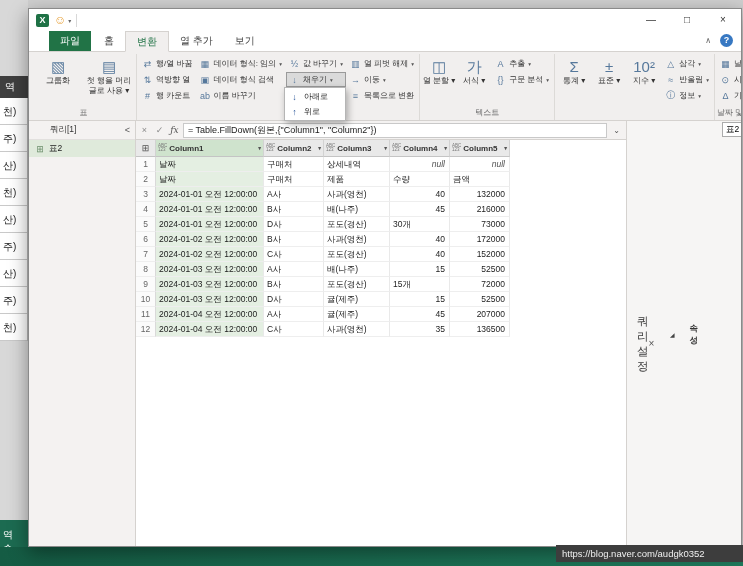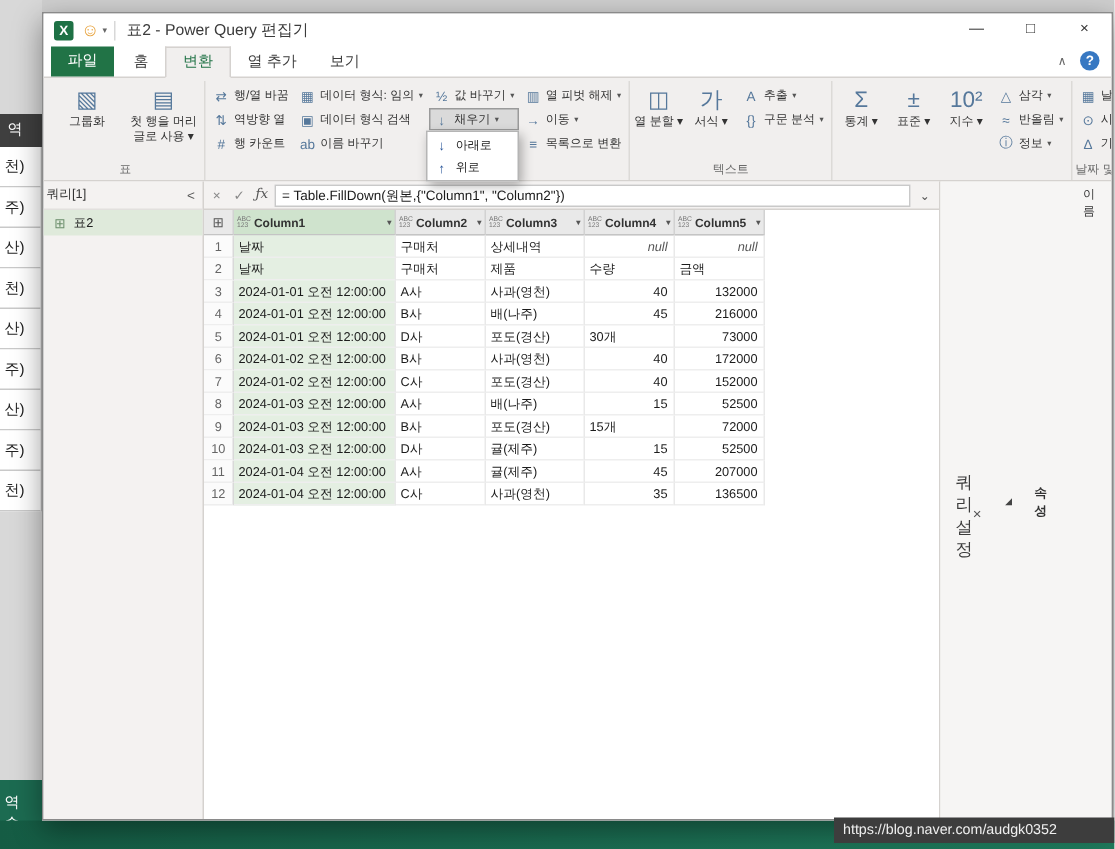--- a/index.html
+++ b/index.html
@@ -28,21 +28,21 @@
   .app-icon { width:13px; height:13px; background:#1e7145; color:#fff; font-size:9px; font-weight:bold;
               text-align:center; line-height:13px; border-radius:2px; margin:0 5px 0 7px; }
   .smiley { color:#e8a33d; font-size:12px; margin-right:2px; }
   .tcaret { font-size:6px; color:#666; margin-right:5px; }
   .tsep { width:1px; height:13px; background:#d8d8d8; margin-right:7px; }
   .title-text { font-size:10.5px; color:#3b3b3b; }
   .winbtns { margin-left:auto; display:flex; height:22px; }
   .winbtn { width:36px; text-align:center; line-height:22px; font-size:10px; color:#333; }
 
   
-  .tabs { height:21px; background:#fff; display:flex; align-items:flex-end; padding-left:5px;
+  .tabs { height:21px; background:#fff; display:flex; align-items:flex-start; padding-left:20px;
           border-bottom:1px solid #d5d2cf; position:relative; flex:0 0 auto; }
   .tab { padding:0 11px; font-size:10px; line-height:19px; color:#3b3b3b; white-space:nowrap; }
   .tab-file { background:#217346; color:#fff; line-height:20px; margin-right:2px; }
   .tab-active { background:#f1efee; color:#217346; border:1px solid #d5d2cf; border-bottom:1px solid #f1efee;
                 margin-bottom:-1px; }
   .tabs-right { position:absolute; right:8px; top:3px; display:flex; align-items:center; gap:9px; }
   .rcollapse { font-size:8px; color:#666; }
   .helpbtn { width:13px; height:13px; border-radius:50%; background:#3778c2; color:#fff; font-size:9px;
              line-height:13px; text-align:center; font-weight:bold; }
 
@@ -66,21 +66,21 @@
   .fill-menu { position:absolute; top:15px; left:-2px; background:#fff; border:1px solid #b5b5b5;
                box-shadow:2px 3px 7px rgba(0,0,0,.3); z-index:30; min-width:62px; padding:1px; }
   .fill-item { display:flex; align-items:center; gap:4px; height:15px; padding:0 10px 0 3px; font-size:8px; color:#222; }
   .fill-item .ric-s { color:#2b579a; }
 
   
   .main { flex:1; display:flex; min-height:0; }
 
   .qpane { width:107px; background:#f4f2f1; border-right:1px solid #d5d2cf; display:flex; flex-direction:column; }
   .qpane-header { height:19px; display:flex; justify-content:space-between; align-items:center;
-                  padding:0 5px 0 2px; font-size:8.5px; color:#333; border-bottom:1px solid #e2e0de; }
+                  padding:0 5px 0 21px; font-size:8.5px; color:#333; border-bottom:1px solid #e2e0de; }
   .qcollapse { color:#555; font-size:9px; }
   .qitem { height:17px; display:flex; align-items:center; gap:4px; font-size:8.5px; color:#222;
            padding-left:6px; }
   .qitem.selected { background:#dfeadb; }
   .qitem .ric-s { width:10px; color:#6b8f6b; }
 
   .center { flex:1; display:flex; flex-direction:column; min-width:0; border-right:1px solid #d5d2cf; }
   .fbar { height:19px; display:flex; align-items:center; background:#f4f2f1; border-bottom:1px solid #d5d2cf;
           padding:0 2px; gap:2px; flex:0 0 auto; }
   .fbar-btn { width:13px; text-align:center; font-size:9px; color:#8a8a8a; }
@@ -146,21 +146,20 @@
 </div>
 <div class="bg-bottom"></div>
 
 <div class="pq-window">
 
   <div class="titlebar">
     <span class="app-icon">X</span>
     <span class="smiley">☺</span>
     <span class="tcaret">▾</span>
     <span class="tsep"></span>
-    <span class="title-text">표2 - Power Query 편집기</span>
     <span class="winbtns">
       <span class="winbtn">—</span>
       <span class="winbtn">□</span>
       <span class="winbtn">×</span>
     </span>
   </div>
 
   <div class="tabs">
     <div class="tab tab-file">파일</div>
       <div class="tab">홈</div>
@@ -510,21 +509,20 @@
 
     <div class="settings">
       <div class="settings-title">
         <span>쿼리 설정</span>
         <span class="sclose">×</span>
       </div>
       <div class="sec-header">
         <span class="tri">◢</span>
         <span>속성</span>
       </div>
-      <div class="name-label">이름</div>
       <input class="name-input" value="표2" style="">
       <div class="steps-box">
           <div class="step">
             <span class="step-x"></span>
             <span>원본</span>
           </div>
           <div class="step selected">
             <span class="step-x">×</span>
             <span>아래로 채우기</span>
           </div>

